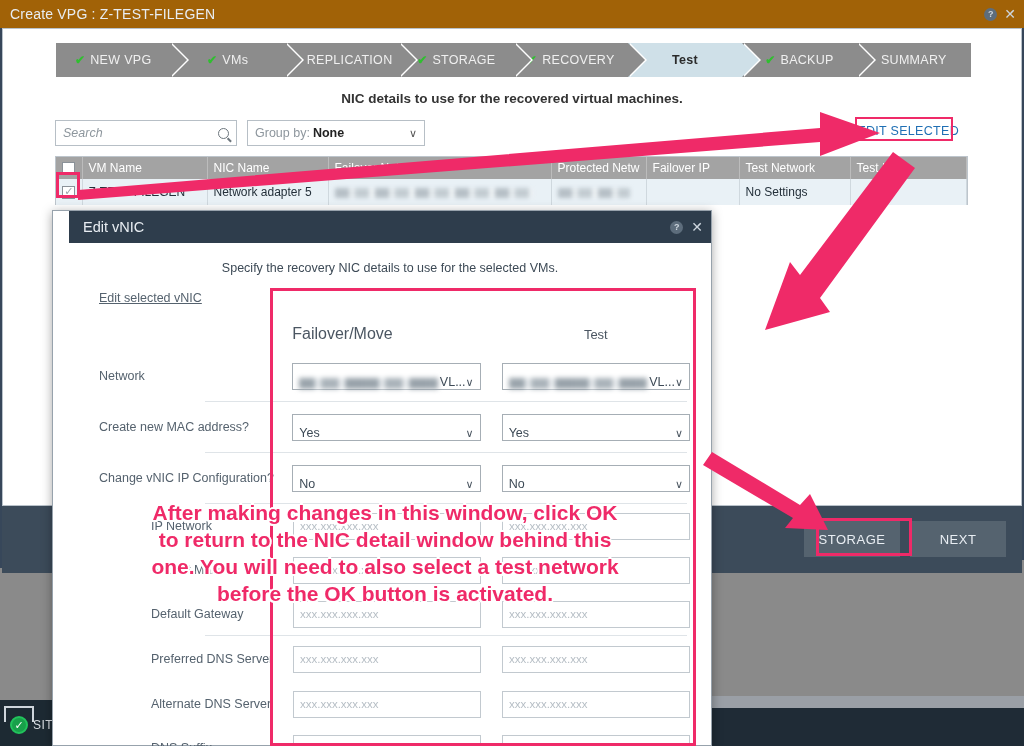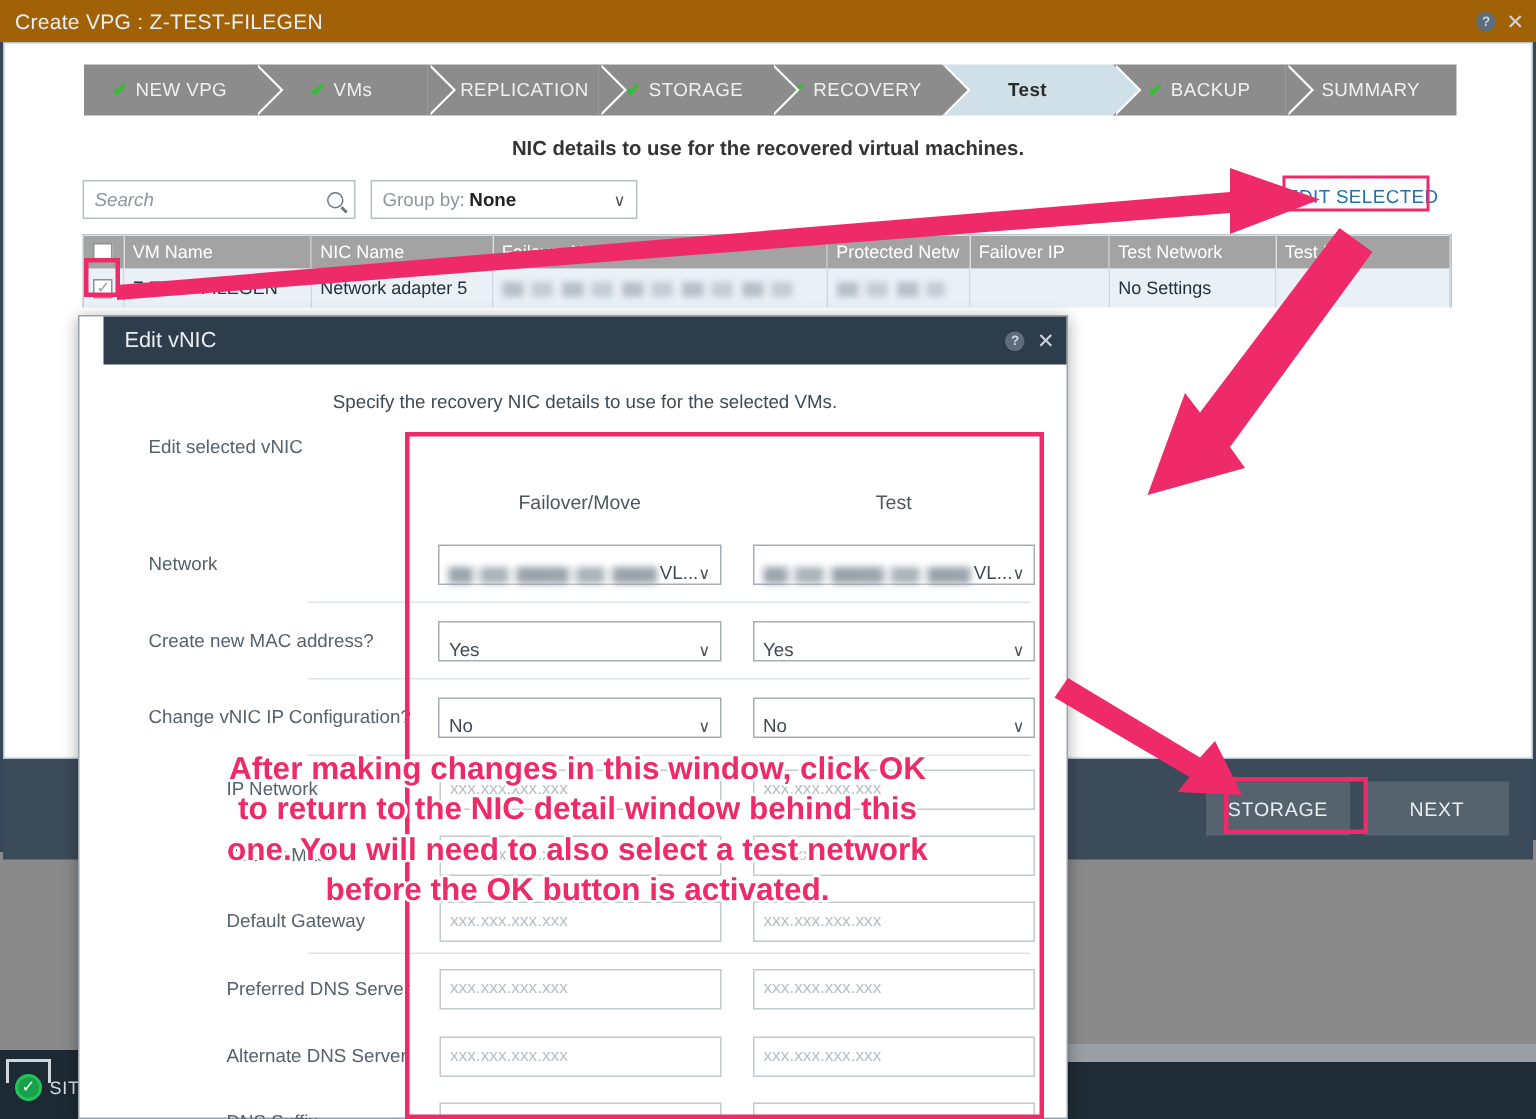--- a/index.html
+++ b/index.html
@@ -136,21 +136,21 @@
     position:absolute; left:52px; top:210px; width:660px; height:536px;
     background:#ffffff; border:1px solid #97a2ac; box-shadow:0 2px 10px rgba(0,0,0,.35);padding-left:16px;
   }
   #vnic-title {
     height:32px; background:#2e3d4c; color:#e8edf2; display:flex; align-items:center;
     padding:0 8px 0 14px; font-size:14.5px;
   }
   #vnic-title .t { flex:1; }
   #vnic-title .icons { display:flex; align-items:center; gap:8px; }
   #vnic-sub { text-align:center; margin-top:18px; font-size:12.5px; color:#3d4a56; }
-  #vnic-hint { margin:16px 0 0 30px; font-size:12.5px; color:#55626e; }
+  #vnic-hint { margin:16px 0 0 30px; font-size:12.5px; color:#55626e;text-decoration:underline; }
 
   #form { position:relative; margin-top:12px; }
   .frow { display:flex; align-items:center; height:51px; padding-left:30px; position:relative; }
   .flabel { width:197px; font-size:12.5px; color:#55626e; line-height:1.15; }
   .fcol { width:192px; margin-right:21px; }
   .sel {
     height:27px; border:1px solid #a6aeb5; background:#fff; display:flex; align-items:flex-end;
     padding:0 6px; font-size:12.5px; color:#3d4a56;
   }
   .sel .car { margin-left:auto; color:#4a5560; font-size:11px; }
@@ -342,21 +342,21 @@
     </span>
   </div>
 
   <div id="vnic-sub">Specify the recovery NIC details to use for the selected VMs.</div>
   <div id="vnic-hint">Edit selected vNIC</div>
 
   <div id="form">
 
     <div class="frow" style="height:34px">
       <div class="flabel"></div>
-      <div class="fcol" style="text-align:center;font-size:13px;color:#4b5662">Failover/Move</div>
+      <div class="fcol" style="font-size:16px;color:#4b5662">Failover/Move</div>
       <div class="fcol" style="text-align:center;font-size:13px;color:#4b5662">Test</div>
     </div>
 
     <div class="frow">
       <div class="flabel">Network</div>
       <div class="fcol">
         <div class="sel">
           <span class="blurtxt"></span>
           <span class="vl">VL...</span>
           <span class="car">∨</span>

